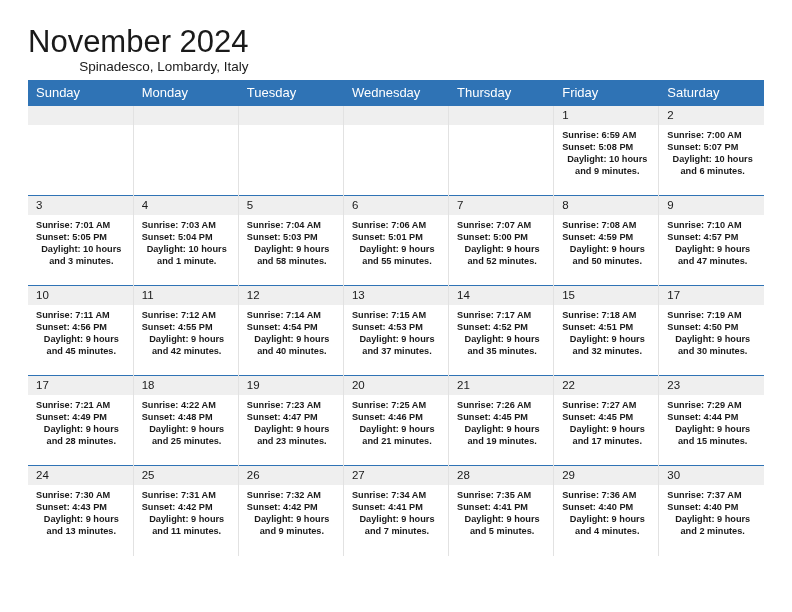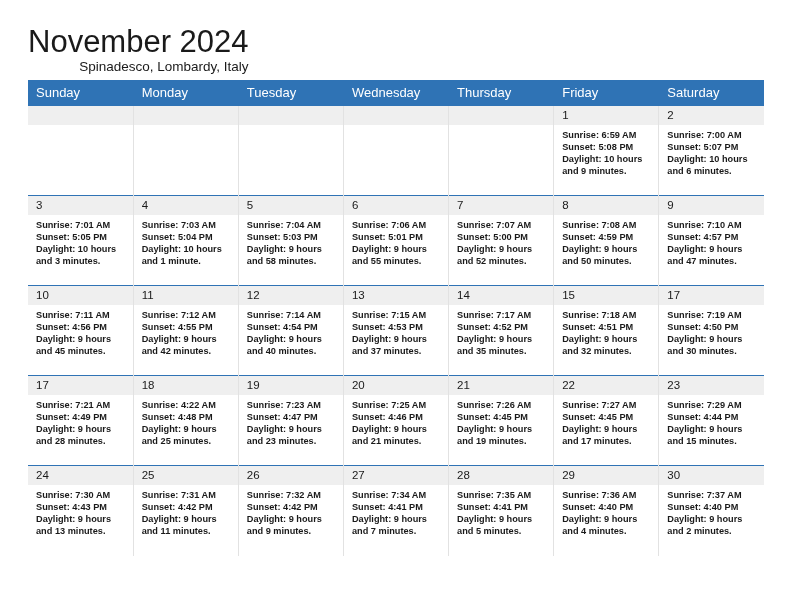--- a/index.html
+++ b/index.html
@@ -126,21 +126,21 @@
     line-height: 13px;
   }
   .info {
     padding: 4px 6px 0 8px;
     font-size: 9.2px;
     line-height: 12.1px;
     color: #1a1a1a;
     font-weight: bold;
   }
   .info div { white-space: nowrap; }
-  .info .wrap { white-space: normal; }
+  .info .wrap { white-space: normal; text-align: center; }
 </style>
 </head>
 <body>
 
 <div class="page">
 
   <div class="top">
 
 
     <div class="titles">

